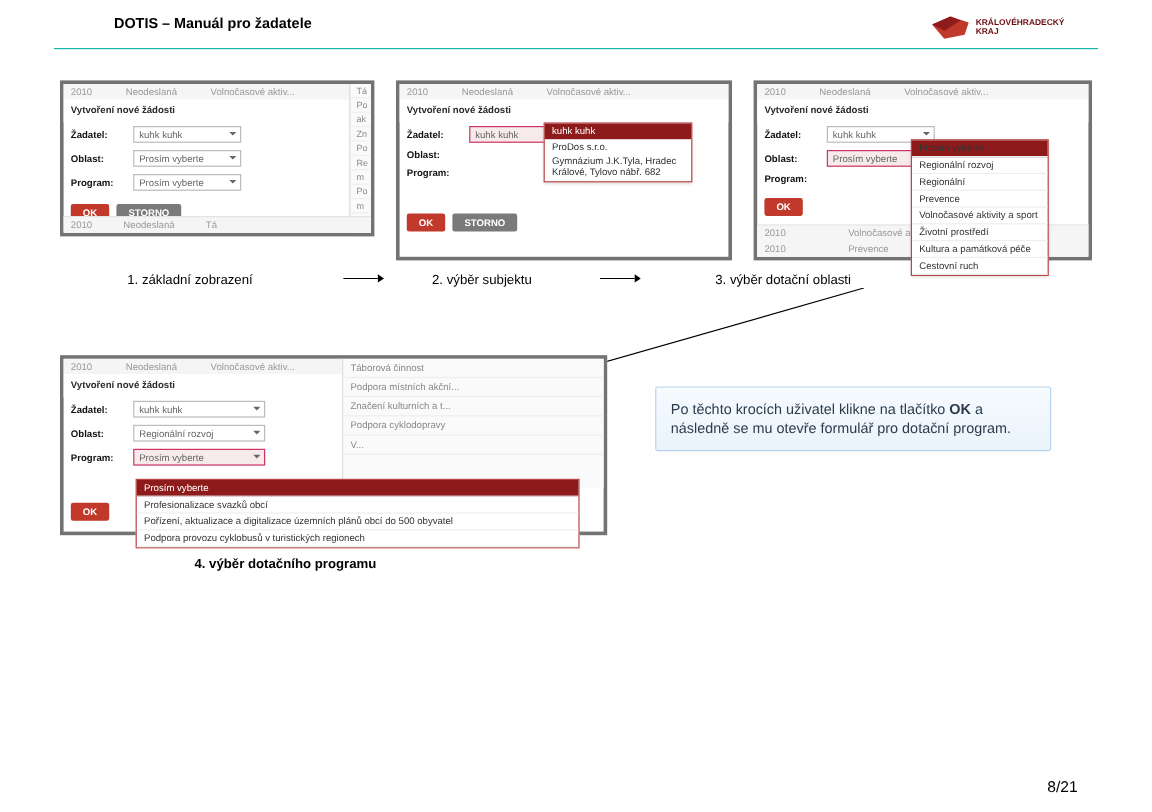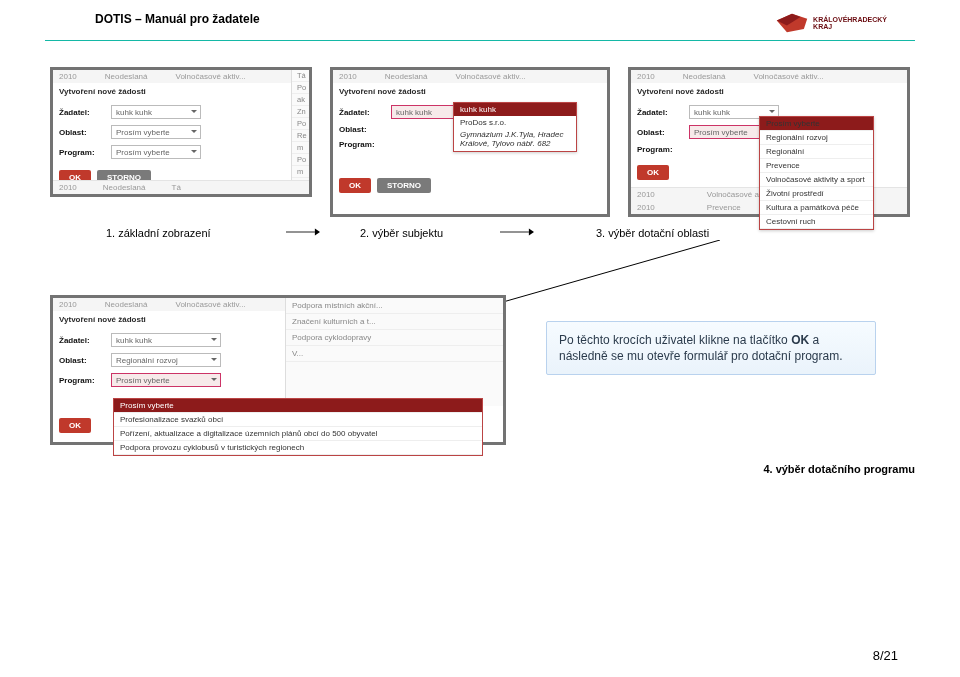--- a/index.html
+++ b/index.html
@@ -128,21 +128,21 @@
     padding: 10px 12px;
     font-size: 12px;
     color: #2b3b4c;
     line-height: 1.35;
     width: 330px;
     border-radius: 2px;
     margin-top: 26px;
   }
   .note .bold { font-weight: bold; }
 
-  .cap4 { font-size: 11px; font-weight: bold; margin-top: 18px; margin-left: 112px; text-align: right; }
+  .cap4 { font-size: 11px; font-weight: bold; margin-top: 18px; margin-left: 112px; }
 
   .pagenum { position: absolute; right: 62px; bottom: 14px; font-size: 13px; }
 
   .diag-line { position: absolute; }
 
   .s2 .popup { left: 120px; top: 32px; width: 124px; }
 
   .dimrow-bottom {
     position: absolute; left: 0; right: 0; bottom: 0;
     background: #f5f5f5; color: #999; display: flex; gap: 26px;
@@ -242,21 +242,21 @@
         <span class="lbl">Program:</span>
       </div>
       <div style="height:18px;"></div>
       <div class="btns">
         <div class="btn ok">OK</div>
         <div class="btn storno">STORNO</div>
       </div>
       <div class="popup">
         <div class="sel">kuhk kuhk</div>
         <div>ProDos s.r.o.</div>
-        <div style="line-height:1.1;font-style:italic;">Gymnázium J.K.Tyla, Hradec Králové, Tylovo nábř. 682</div>
+        <div style="line-height:1.1;">Gymnázium J.K.Tyla, Hradec Králové, Tylovo nábř. 682</div>
       </div>
     </div>
 
     <div class="shot s3">
       <div class="dim">
         <span>2010</span>
         <span>Neodeslaná</span>
         <span>Volnočasové aktiv...</span>
       </div>
       <div class="panel-title">Vytvoření nové žádosti</div>
@@ -351,20 +351,21 @@
           <span class="lbl">Program:</span>
           <span class="field drop" style="width:110px;background:#f7eaea;border-color:#c36;">
               <span>Prosím vyberte</span>
             </span>
         </div>
         <div class="btns" style="padding-top:28px;">
           <div class="btn ok">OK</div>
         </div>
       </div>
       <div class="rightcol2">
+        <div>Táborová činnost</div>
         <div>Podpora místních akční...</div>
         <div>Značení kulturních a t...</div>
         <div>Podpora cyklodopravy</div>
         <div>V...</div>
       </div>
       <div class="long-popup">
         <div class="sel">Prosím vyberte</div>
         <div>Profesionalizace svazků obcí</div>
         <div>Pořízení, aktualizace a digitalizace územních plánů obcí do 500 obyvatel</div>
         <div>Podpora provozu cyklobusů v turistických regionech</div>

